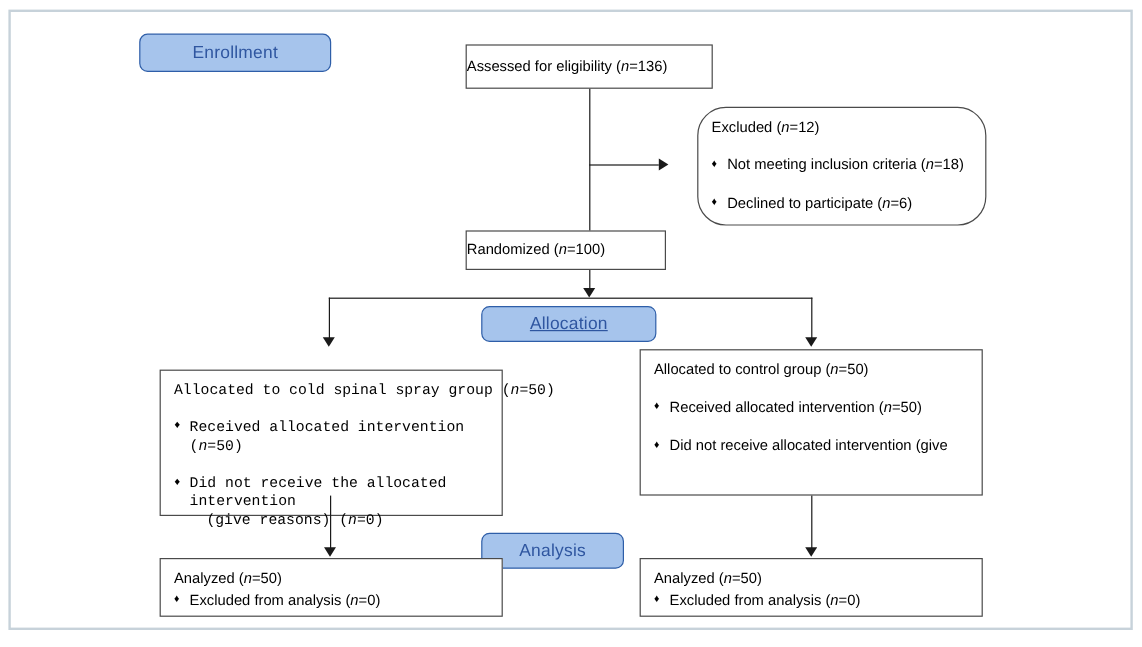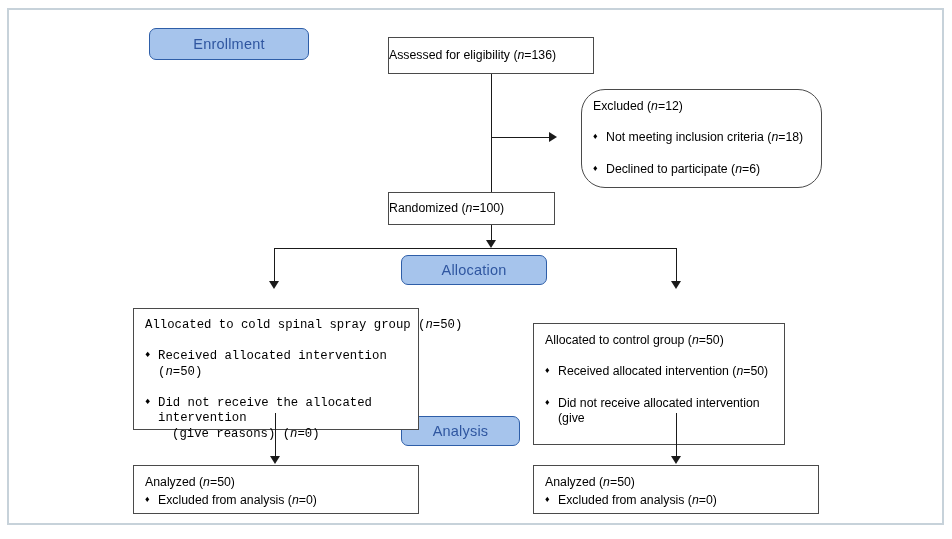--- a/index.html
+++ b/index.html
@@ -113,29 +113,29 @@
     border-left: 8px solid #1a1a1a;
   }
 </style>
 </head>
 <body>
 
 <div id="canvas">
 
   <div class="outer-frame"></div>
 
-  <div class="stage-badge" style="left:149px; top:28px; width:160px; height:32px;">
+  <div class="stage-badge" style="left:116px; top:28px; width:160px; height:32px;">
     <span>Enrollment</span>
   </div>
 
-  <div class="stage-badge" style="left:401px; top:255px; width:146px; height:30px;">
+  <div class="stage-badge" style="left:401px; top:255px; width:146px; height:30px;text-decoration:underline;">
     <span>Allocation</span>
   </div>
 
-  <div class="stage-badge" style="left:401px; top:416px; width:119px; height:30px;">
+  <div class="stage-badge" style="left:401px; top:444px; width:119px; height:30px;">
     <span>Analysis</span>
   </div>
 
   <div class="flow-box centered" style="left:388px; top:37px; width:206px; height:37px;">
     <span>Assessed for eligibility (<em class="n">n</em>=136)</span>
   </div>
 
   <div class="flow-box" style="left:581px; top:89px; width:241px; height:99px;border-radius:24px;">
     <div class="title-line">Excluded (<em class="n">n</em>=12)</div>
     <div class="bullet-line">
@@ -158,21 +158,21 @@
       <span class="bullet-glyph">♦</span>
       <span>Received allocated intervention (<em class="n">n</em>=50)</span>
     </div>
     <div class="bullet-line">
       <span class="bullet-glyph">♦</span>
       <span>Did not receive the allocated intervention</span>
       <span class="cont">(give reasons) (<em class="n">n</em>=0)</span>
     </div>
   </div>
 
-  <div class="flow-box" style="left:533px; top:291px; width:252px; height:122px;margin-top:32px;">
+  <div class="flow-box" style="left:533px; top:291px; width:286px; height:122px;">
     <div class="title-line">Allocated to control group (<em class="n">n</em>=50)</div>
     <div class="bullet-line">
       <span class="bullet-glyph">♦</span>
       <span>Received allocated intervention (<em class="n">n</em>=50)</span>
     </div>
     <div class="bullet-line">
       <span class="bullet-glyph">♦</span>
       <span>Did not receive allocated intervention (give</span>
     </div>
   </div>

